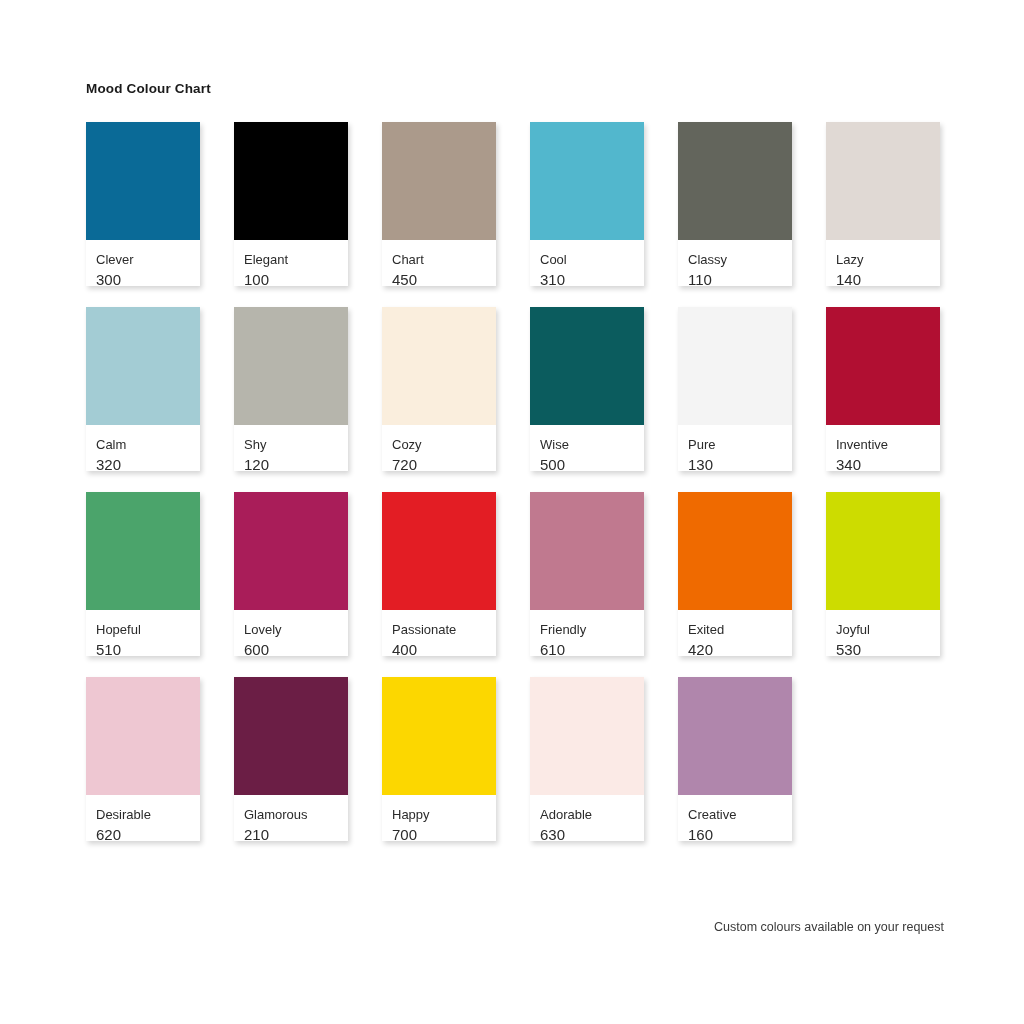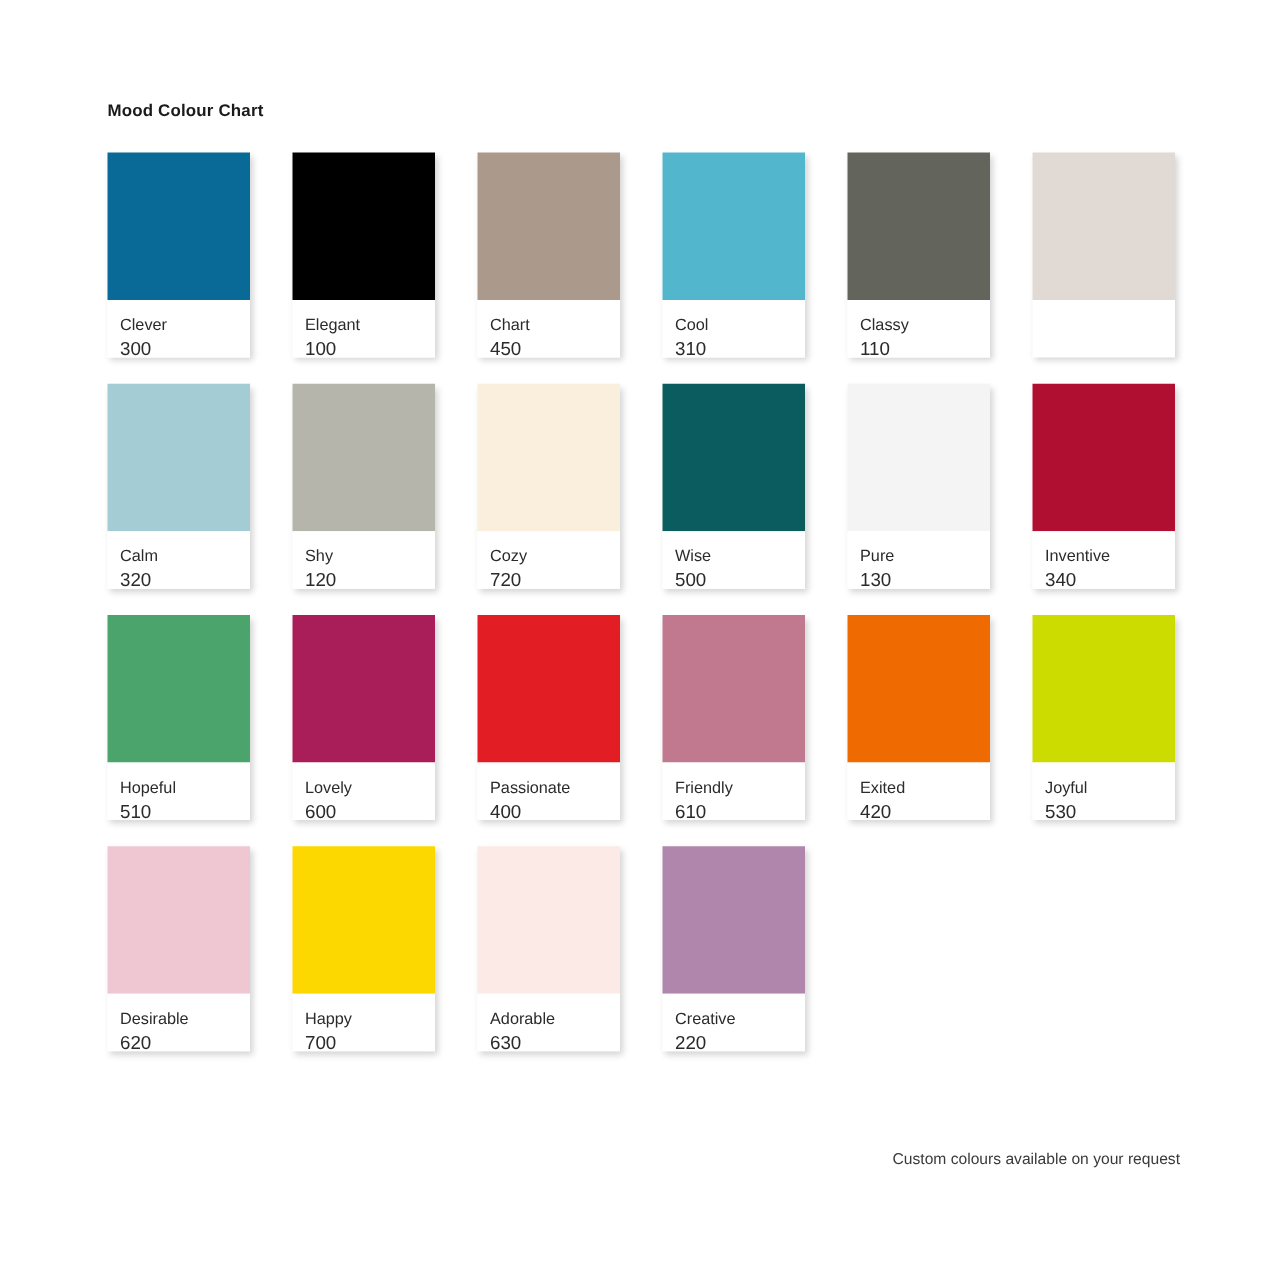--- a/index.html
+++ b/index.html
@@ -121,20 +121,24 @@
       </div>
       <div class="swatch-card">
         <div class="swatch-color" style="background-color: rgb(99, 101, 92);"></div>
         <div class="swatch-label">
           <div class="swatch-name">Classy</div>
           <div class="swatch-code">110</div>
         </div>
       </div>
       <div class="swatch-card">
         <div class="swatch-color" style="background-color: rgb(224, 217, 212);"></div>
+        <div class="swatch-label">
+          <div class="swatch-name">Lazy</div>
+          <div class="swatch-code">140</div>
+        </div>
       </div>
       <div class="swatch-card">
         <div class="swatch-color" style="background-color: rgb(163, 204, 212);"></div>
         <div class="swatch-label">
           <div class="swatch-name">Calm</div>
           <div class="swatch-code">320</div>
         </div>
       </div>
       <div class="swatch-card">
         <div class="swatch-color" style="background-color: rgb(182, 181, 172);"></div>
@@ -214,37 +218,44 @@
         </div>
       </div>
       <div class="swatch-card">
         <div class="swatch-color" style="background-color: rgb(238, 199, 210);"></div>
         <div class="swatch-label">
           <div class="swatch-name">Desirable</div>
           <div class="swatch-code">620</div>
         </div>
       </div>
       <div class="swatch-card">
+        <div class="swatch-color" style="background-color: rgb(107, 30, 69);"></div>
+        <div class="swatch-label">
+          <div class="swatch-name">Glamorous</div>
+          <div class="swatch-code">210</div>
+        </div>
+      </div>
+      <div class="swatch-card">
         <div class="swatch-color" style="background-color: rgb(252, 215, 0);"></div>
         <div class="swatch-label">
           <div class="swatch-name">Happy</div>
           <div class="swatch-code">700</div>
         </div>
       </div>
       <div class="swatch-card">
         <div class="swatch-color" style="background-color: rgb(251, 234, 230);"></div>
         <div class="swatch-label">
           <div class="swatch-name">Adorable</div>
           <div class="swatch-code">630</div>
         </div>
       </div>
       <div class="swatch-card">
         <div class="swatch-color" style="background-color: rgb(176, 134, 172);"></div>
         <div class="swatch-label">
           <div class="swatch-name">Creative</div>
-          <div class="swatch-code">220</div>
+          <div class="swatch-code">160</div>
         </div>
       </div>
     </div>
 
   <div id="footer-note">Custom colours available on your request</div>
 
 </div>
 
 </body></html>

